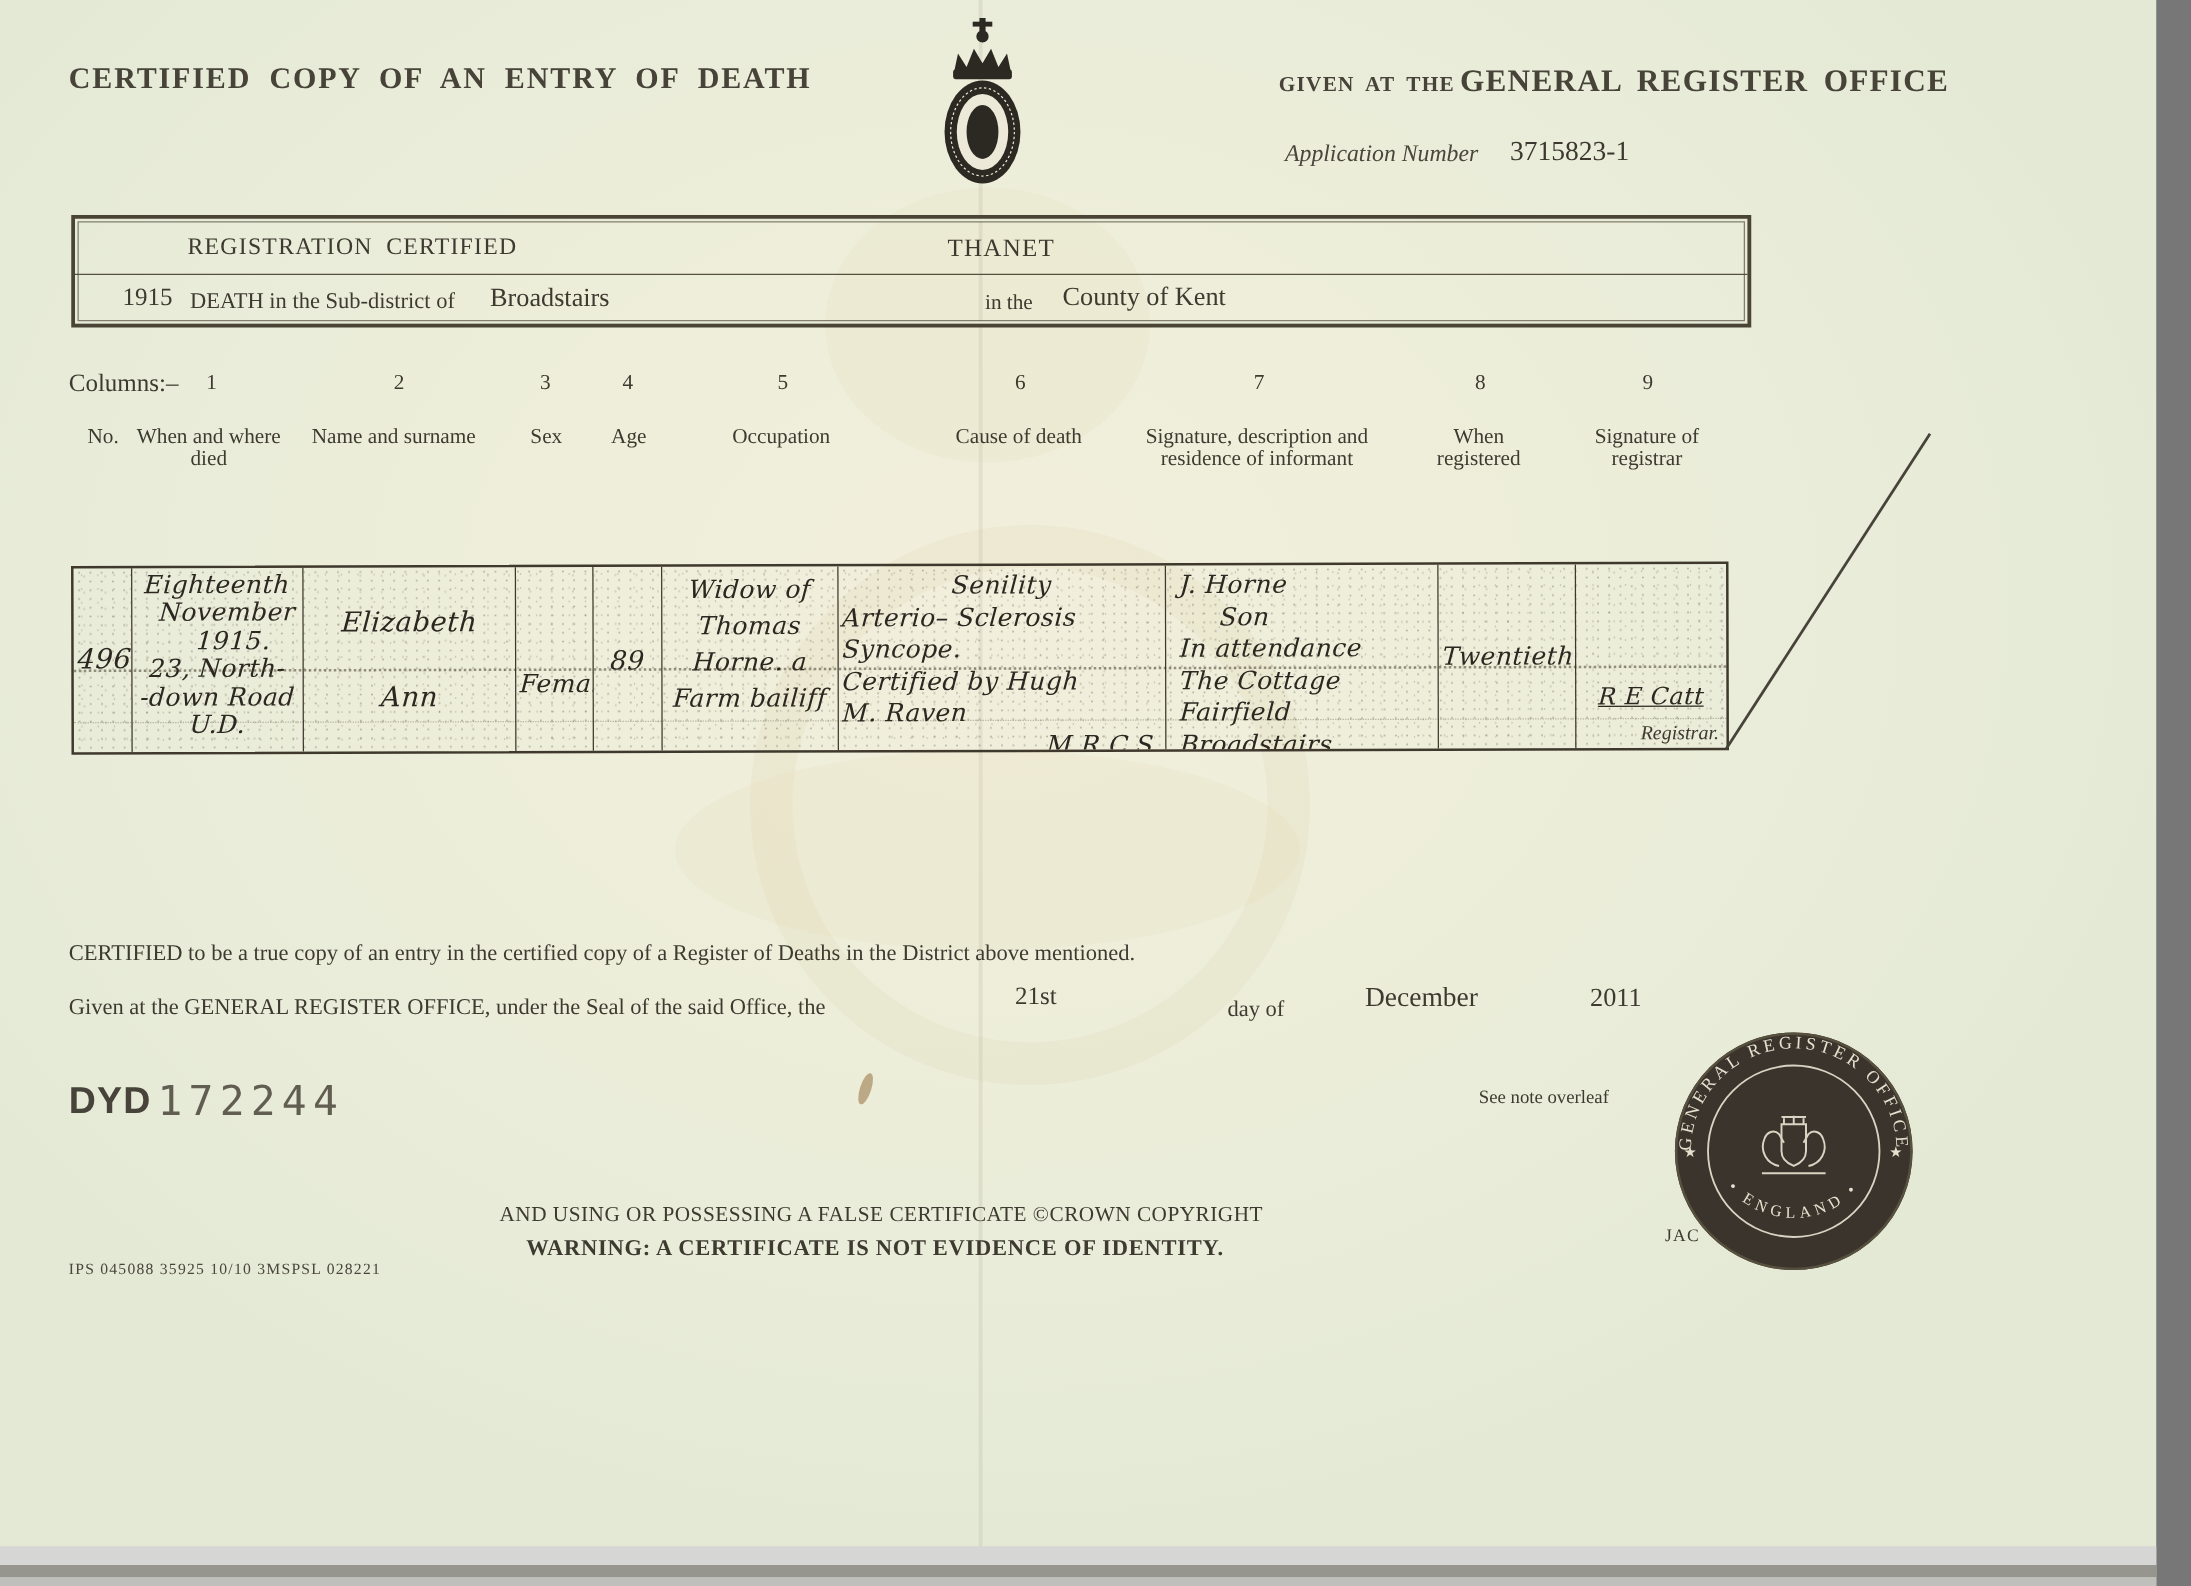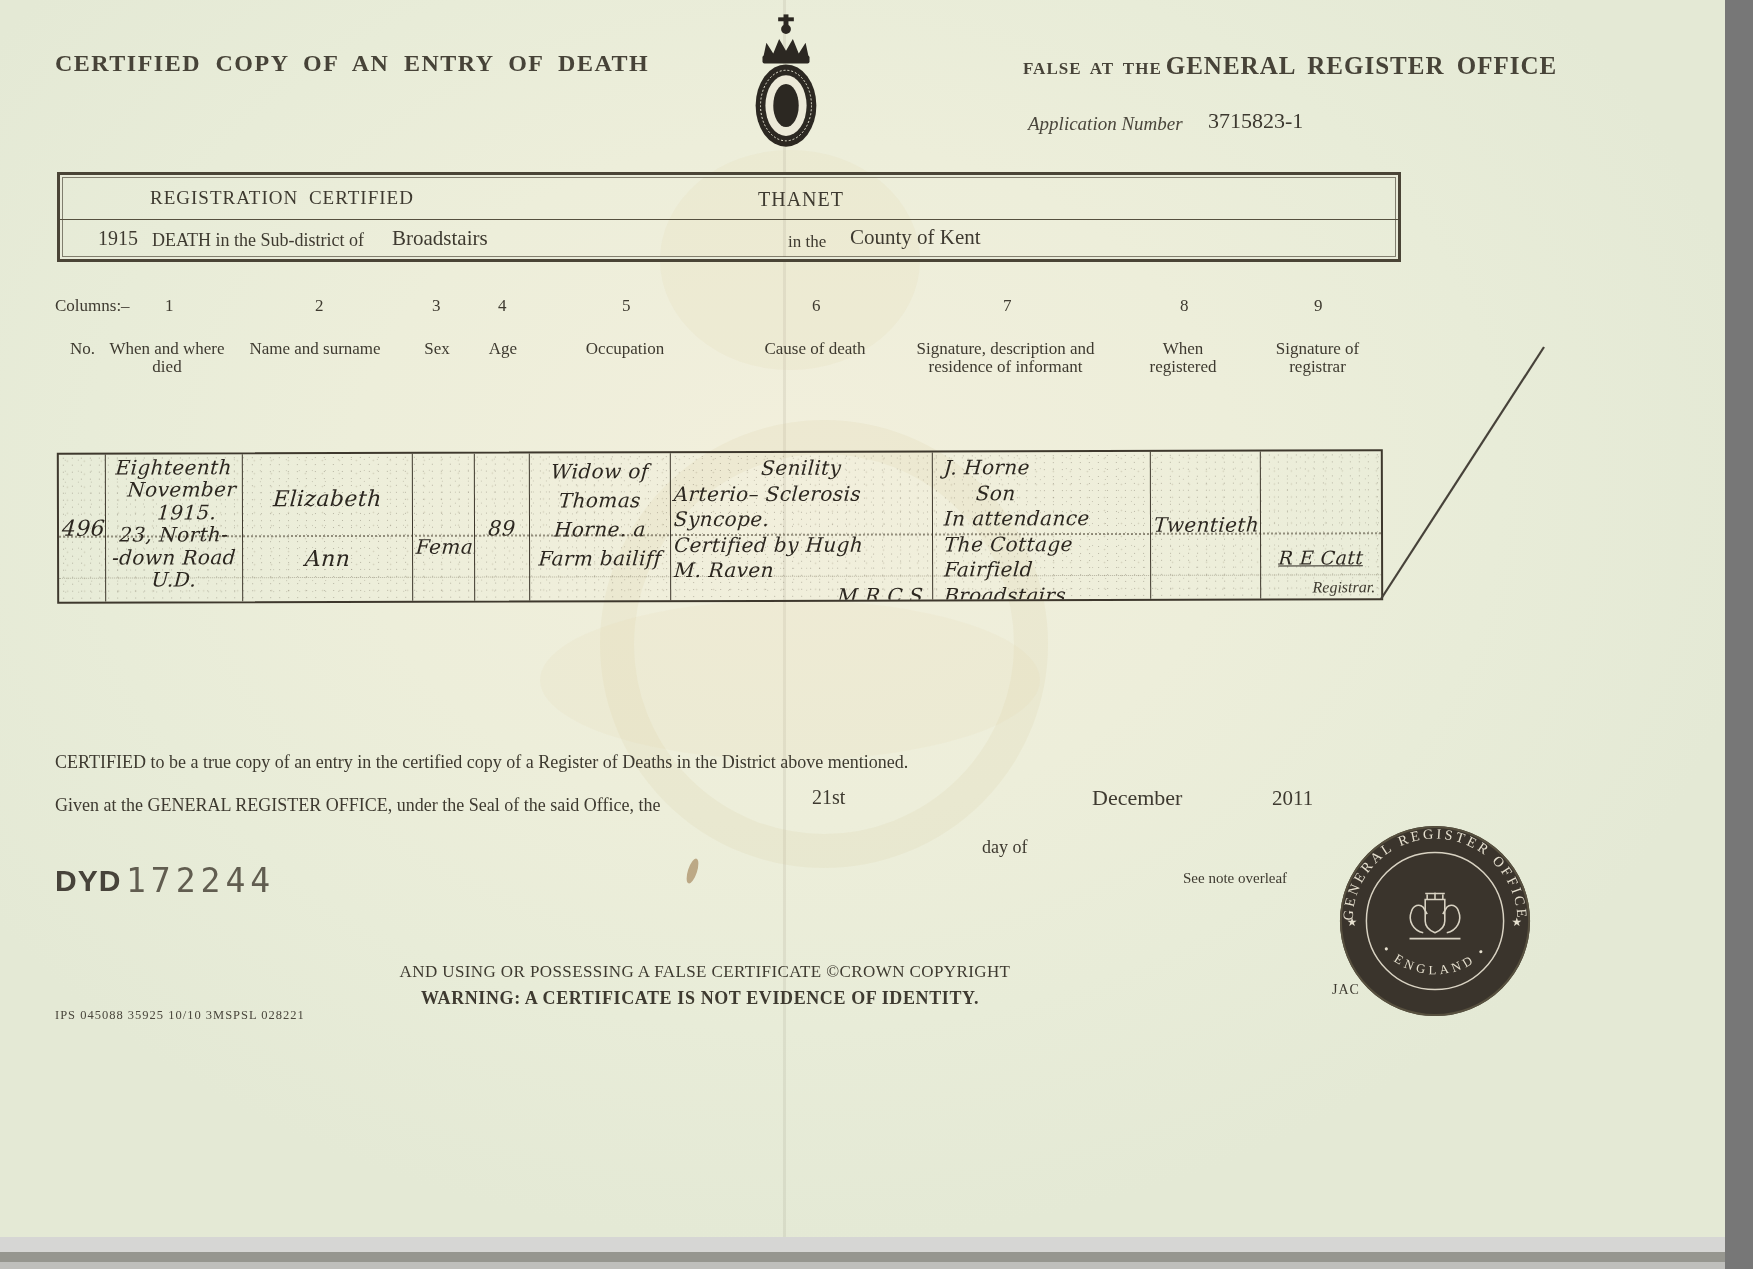--- a/index.html
+++ b/index.html
@@ -40,21 +40,21 @@
   .reg-district-label{position:absolute;left:90px;top:12px;font-size:19px;letter-spacing:1px;word-spacing:5px;}
   .reg-district-value{position:absolute;left:698px;top:13px;font-size:20px;letter-spacing:1px;}
   .reg-year{position:absolute;left:38px;top:52px;font-size:20px;}
   .reg-death-label{position:absolute;left:92px;top:55px;font-size:18px;}
   .reg-subdistrict{position:absolute;left:332px;top:51px;font-size:21px;}
   .reg-inthe{position:absolute;left:728px;top:57px;font-size:17px;}
   .reg-county{position:absolute;left:790px;top:50px;font-size:21px;}
 
   
   .colnum,.collabel{position:absolute;font-size:17px;color:#3e3a30;}
-  .col-label{position:absolute;left:55px;top:296px;font-size:17px;font-family:Liberation Serif, serif;}
+  .col-label{position:absolute;left:55px;top:296px;font-size:20px;font-family:Liberation Serif, serif;}
   .hdr{position:absolute;top:340px;font-size:17px;text-align:center;line-height:1.05;color:#3e3a30;}
 
   
   .entry-table{position:absolute;left:57px;top:451px;width:1322px;height:147px;
       display:grid;grid-template-columns:46px 137px 170px 62px 55px 141px 262px 218px 110px 1fr;
       border:2.5px solid #3e382d;transform:rotate(-0.15deg);
       background-image:
         radial-gradient(circle, rgba(60,50,35,0.30) 0.6px, transparent 1px),
         radial-gradient(circle, rgba(60,50,35,0.22) 0.5px, transparent 0.9px),
         radial-gradient(circle, rgba(95,78,50,0.18) 0.7px, transparent 1.1px);
@@ -81,21 +81,21 @@
   .c-sig .sig{margin-top:94px;text-align:center;font-size:19px;text-decoration:underline;}
   .c-sig .printed{position:absolute;right:6px;bottom:2px;font-family:"Liberation Serif",serif;
       font-style:italic;font-size:16px;color:#3e3a30;transform:none;}
 
   .strike-svg{position:absolute;left:0;top:0;width:1753px;height:1269px;pointer-events:none;}
 
   
   .certified{position:absolute;left:55px;top:752px;font-size:18px;}
   .given{position:absolute;left:55px;top:795px;font-size:18px;}
   .day{position:absolute;left:812px;top:786px;font-size:20px;}
-  .dayof{position:absolute;left:982px;top:797px;font-size:18px;margin-top:40px;}
+  .dayof{position:absolute;left:982px;top:797px;font-size:18px;}
   .month{position:absolute;left:1092px;top:785px;font-size:22px;}
   .gyear{position:absolute;left:1272px;top:786px;font-size:21px;}
   .dyd{position:absolute;left:55px;top:864px;font-size:30px;font-weight:bold;
       font-family:"Liberation Sans",sans-serif;color:#47433a;letter-spacing:1px;}
   .serial{position:absolute;left:126px;top:861px;font-size:33px;color:#615d50;
       font-family:"DejaVu Sans Mono",monospace;letter-spacing:5px;}
   .seenote{position:absolute;left:1183px;top:870px;font-size:15px;}
   .seal{position:absolute;left:1337px;top:823px;width:196px;height:196px;}
   .jac{position:absolute;left:1332px;top:982px;font-size:14px;letter-spacing:1px;}
   .caution1{position:absolute;left:340px;top:938px;width:730px;text-align:center;font-size:17px;letter-spacing:0.4px;}
@@ -115,21 +115,21 @@
 <div id="page">
 
   <div class="crease"></div>
   <div class="wm1"></div>
   <div class="wm2"></div>
   <div class="wm3"></div>
   <div class="stain"></div>
 
   <div class="title-left">CERTIFIED COPY OF AN ENTRY OF DEATH</div>
   <div class="title-right">
-    <span class="small">FALSE AT THE</span>
+    <span class="small">GIVEN AT THE</span>
     <span class="big">GENERAL REGISTER OFFICE</span>
   </div>
   <div class="appnum-label">Application Number</div>
   <div class="appnum-value">3715823-1</div>
 
   <svg class="crest" viewBox="0 0 100 142">
     <g fill="#2c2822">
       <rect x="47.5" y="1" width="5" height="11"></rect>
       <rect x="42" y="4" width="16" height="4"></rect>
       <circle cx="50" cy="16" r="5"></circle>

